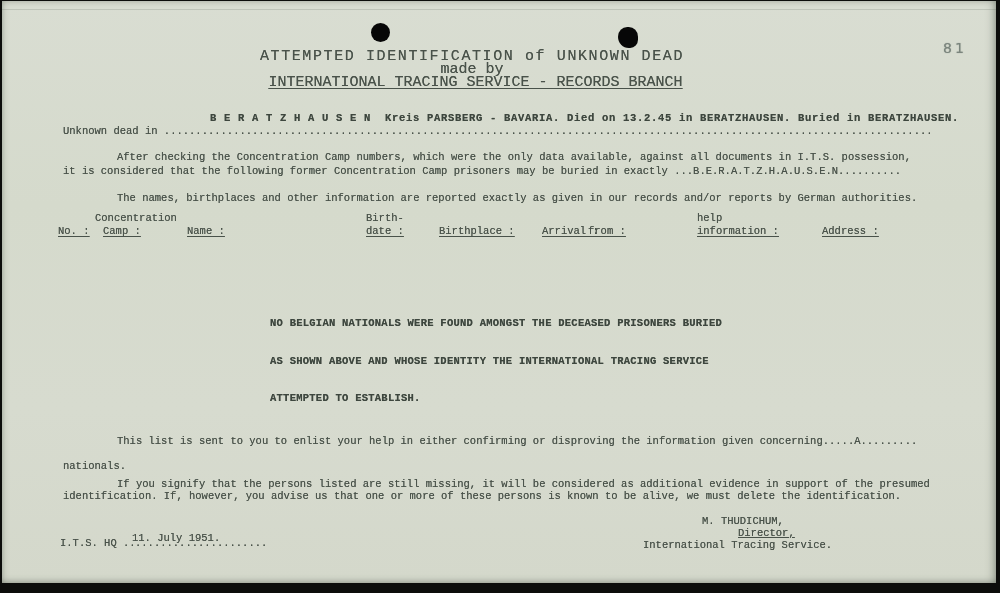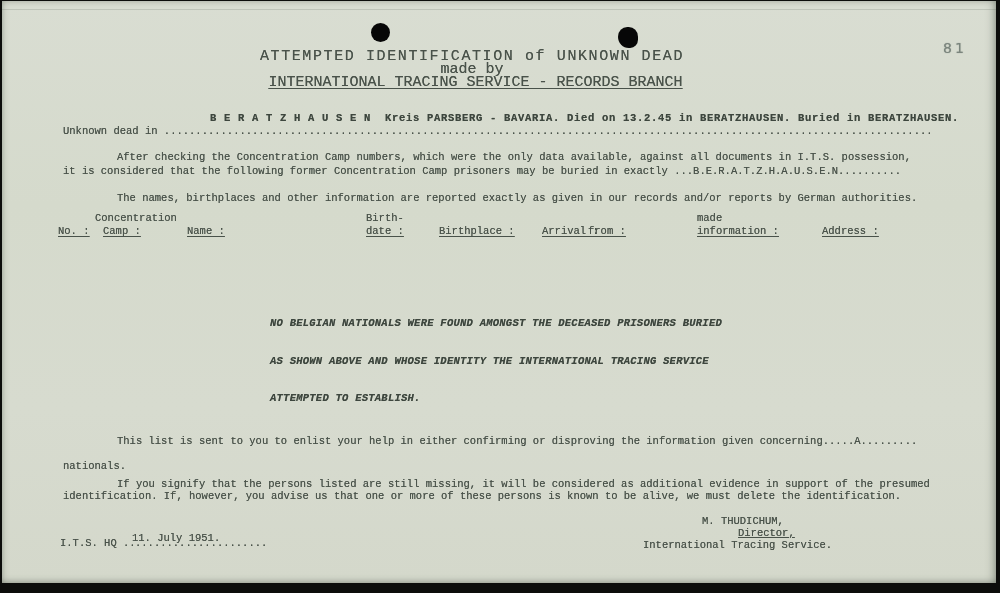--- a/index.html
+++ b/index.html
@@ -35,21 +35,21 @@
   .header{position:absolute;left:0;top:49px;width:940px;text-align:center;}
   .header .h-line{position:relative;color:#49524a;font-size:15px;line-height:13px;
     text-shadow:0 0 .5px rgba(64,74,64,.75);}
   .header .t1{letter-spacing:1.6px;}
   .header .t3{text-decoration:underline;text-underline-offset:2px;padding-left:7px;}
   .camp-line{letter-spacing:.7px;padding-left:40px;}
   .clip{overflow:hidden;}
   .col{position:absolute;top:211px;}
   .col .c1{height:13px;}
   .col .c2{text-decoration:underline;text-underline-offset:2px;}
-  .notice-line{letter-spacing:.25px;font-style:italic;}
+  .notice-line{letter-spacing:.25px;}
 </style>
 </head>
 <body>
 
 <div class="paper">
   <div class="scan-line"></div>
 
   <div class="hole h1"></div>
   <div class="hole h2"></div>
 
@@ -70,21 +70,21 @@
 
   <div class="txt" style="left:115px;top:191px;">The names, birthplaces and other information are reported exactly as given in our records and/or reports by German authorities.</div>
 
   <div class="col txt" style="left:56px;"><div class="c1"></div><div class="c2">No. :</div></div>
   <div class="col txt" style="left:93px;"><div class="c1">Concentration</div><div class="c2" style="margin-left:8px;">Camp :</div></div>
   <div class="col txt" style="left:185px;"><div class="c1"></div><div class="c2">Name :</div></div>
   <div class="col txt" style="left:364px;"><div class="c1">Birth-</div><div class="c2">date :</div></div>
   <div class="col txt" style="left:437px;"><div class="c1"></div><div class="c2">Birthplace :</div></div>
   <div class="col txt" style="left:540px;"><div class="c1"></div><div class="c2">Arrival :</div></div>
   <div class="col txt" style="left:586px;"><div class="c1"></div><div class="c2">from :</div></div>
-  <div class="col txt" style="left:695px;"><div class="c1">made</div><div class="c2">information :</div></div>
+  <div class="col txt" style="left:695px;"><div class="c1">help</div><div class="c2">information :</div></div>
   <div class="col txt" style="left:820px;"><div class="c1"></div><div class="c2">Address :</div></div>
 
   <div class="txt bold" style="left:268px;top:291px;line-height:12.5px;">
     <div class="notice-line">NO BELGIAN NATIONALS WERE FOUND AMONGST THE DECEASED PRISONERS BURIED</div>
     <div class="notice-line">AS SHOWN ABOVE AND WHOSE IDENTITY THE INTERNATIONAL TRACING SERVICE</div>
     <div class="notice-line">ATTEMPTED TO ESTABLISH.</div>
   </div>
 
   <div class="txt" style="left:115px;top:434px;">This list is sent to you to enlist your help in either confirming or disproving the information given concerning.....A.........</div>
   <div class="txt" style="left:61px;top:459px;">nationals.</div>

